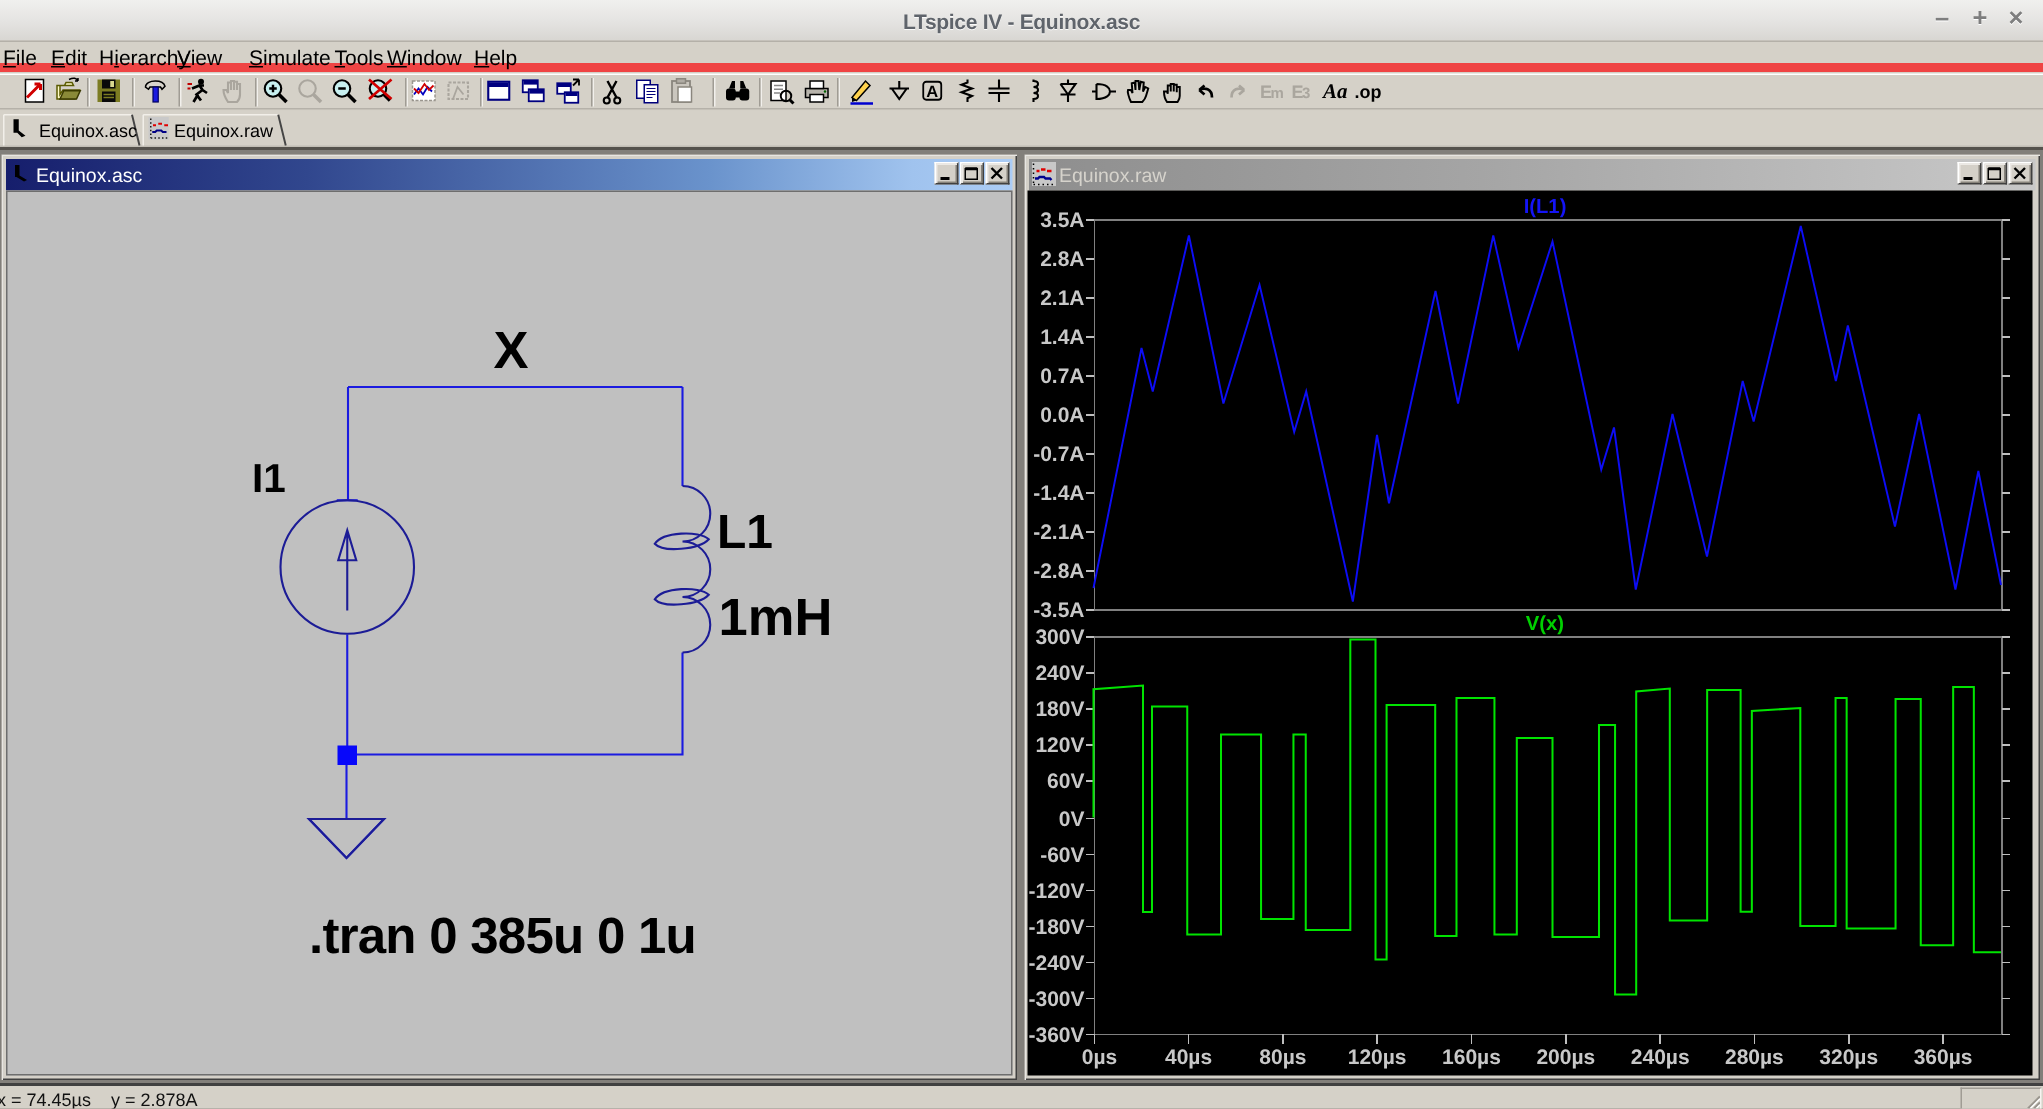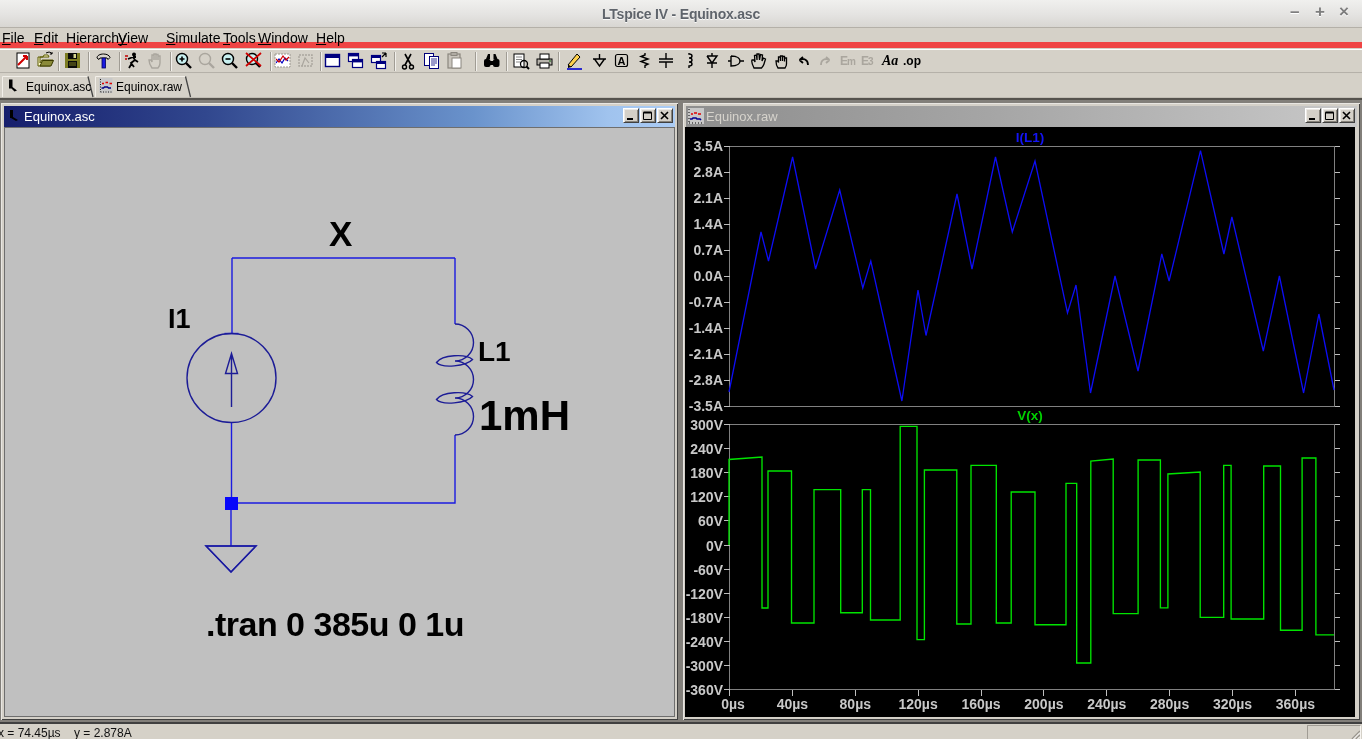--- a/index.html
+++ b/index.html
@@ -290,22 +290,22 @@
             <path d="M450 198 A18.5 18.5 0 0 1 450 235 A18.5 18.5 0 0 1 450 272 A18.5 18.5 0 0 1 450 309"></path>
                 <path d="M431.5 236.5 C437 228.5 461 227.5 467.5 233.5 C461 240.5 437 242.5 431.5 236.5 Z"></path>
                 <path d="M431.5 273.5 C437 265.5 461 264.5 467.5 270.5 C461 277.5 437 279.5 431.5 273.5 Z"></path>
             <path d="M201 420 H251 L226 446 Z"></path>
           </g>
           <rect x="220" y="371" width="13" height="13" fill="#0707fa"></rect>
             </g>
         </svg>
         <div class="schlabel" style="left:324px;top:86px;font-size:35px">X</div>
         <div class="schlabel" style="left:163px;top:176px;font-size:27px">I1</div>
-        <div class="schlabel" style="left:473px;top:208px;font-size:28px">L1</div>
-        <div class="schlabel" style="left:474px;top:264px;font-size:42px">1mH</div>
+        <div class="schlabel" style="left:473px;top:208px;font-size:32px">L1</div>
+        <div class="schlabel" style="left:474px;top:264px;font-size:35px">1mH</div>
         <div class="schlabel" style="left:201px;top:477px;font-size:34px;letter-spacing:-0.5px">.tran 0 385u 0 1u</div>
       </div>
     </div>
     <div class="win" id="rawwin">
       <div class="wtitle" id="rawtitle">
         <svg width="16" height="16" style="position:absolute;left:2px;top:2px" viewBox="0 0 16 16">
           <rect x="0" y="0" width="16" height="16" fill="#c8c8c8"></rect>
           <path d="M1 1 V15 M1 15 H15" stroke="#000" stroke-width="1" stroke-dasharray="1 2" fill="none"></path>
           <path d="M3 6 H5 M6 5 H9 M10 6 H13" stroke="#e00000" stroke-width="1.6" fill="none"></path>
           <path d="M2 11 H4 L5 10 H8 L9 11 H12 L13 12" stroke="#000090" stroke-width="1.6" fill="none"></path>

